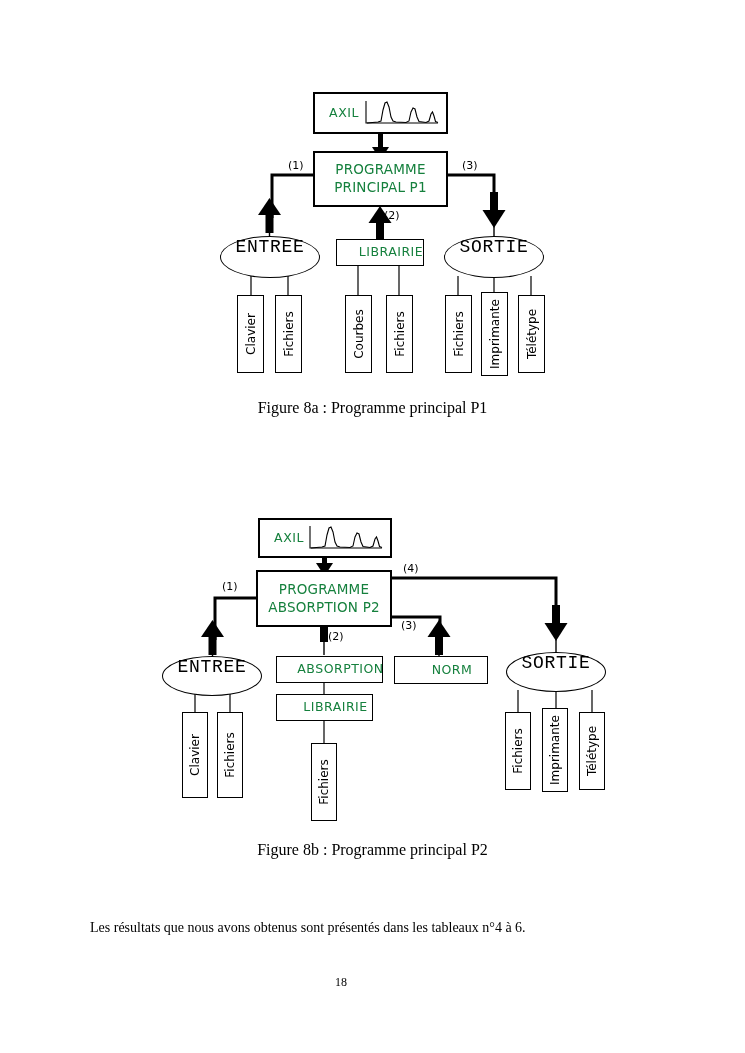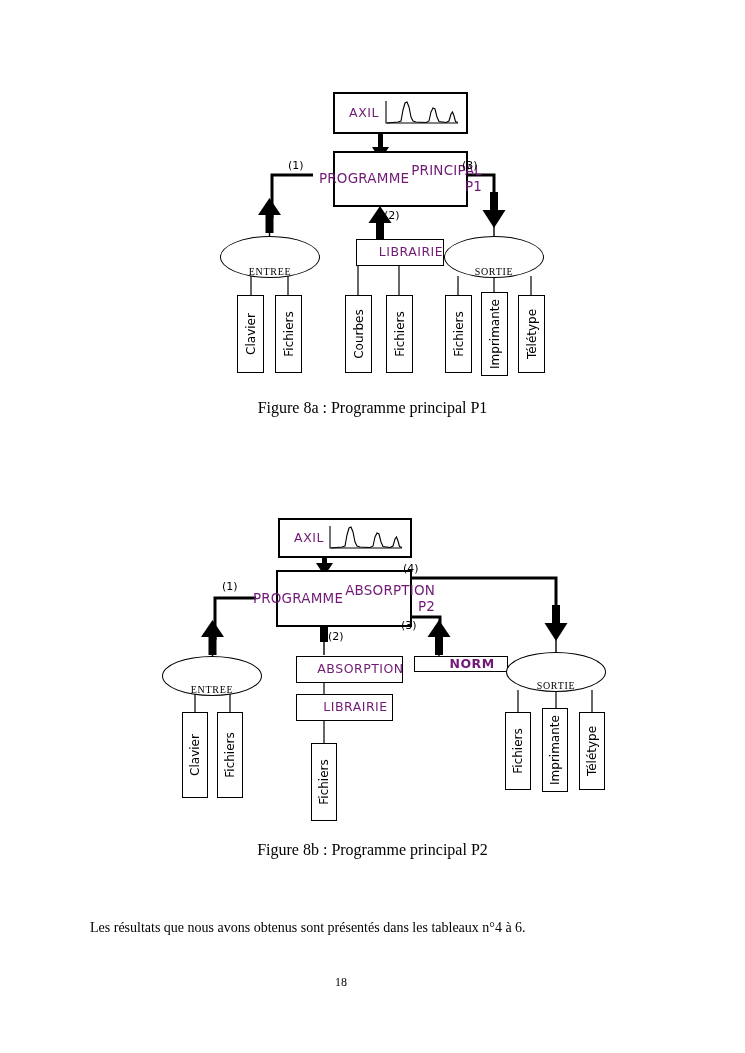--- a/index.html
+++ b/index.html
@@ -36,24 +36,23 @@
 
   
   .node {
     position: absolute;
     box-sizing: border-box;
     background: #ffffff;
     font-family: "DejaVu Sans", sans-serif;
     display: flex;
     align-items: center;
     justify-content: center;
-    text-align: right;
+    text-align: left;
     line-height: 1.15;
-    color: #701a75;
-    margin-left: 20px;
+    color: #15803d;
   }
   .node.thin   { border: 1px solid #000; }
   .node.thick  { border: 2.5px solid #000; }
 
   .axil-box {
     justify-content: flex-start;
     padding-left: 14px;
     font-size: 12.5px;
     letter-spacing: .6px;
   }
@@ -61,35 +60,35 @@
   .axil-plot {
     position: absolute;
     right: 6px;
     top: 50%;
     transform: translateY(-50%);
   }
 
   .prog-box {
     font-size: 13.5px;
     letter-spacing: .2px;
-    flex-direction: row;
+    flex-direction: column;
     gap: 2px;
   }
 
   .ellipse {
     position: absolute;
     box-sizing: border-box;
     border: 1.2px solid #000;
     border-radius: 50%;
     background: #ffffff;
     display: flex;
-    align-items: flex-end;
+    align-items: flex-start;
     justify-content: center;
-    font-family: Liberation Serif, serif;
-    font-size: 10px;
+    font-family: Liberation Mono, monospace;
+    font-size: 18px;
     letter-spacing: .7px;
   }
 
   .flat-box {
     font-size: 12.5px;
     letter-spacing: .5px;
     padding-left: 22px;
   }
 
   
@@ -307,21 +306,21 @@
     </div>
 
     <div class="node thin flat-box" style="left:276px; top:156px; width:107px; height:27px;">
       <span>ABSORPTION</span>
     </div>
 
     <div class="node thin flat-box" style="left:276px; top:194px; width:97px; height:27px;">
       <span>LIBRAIRIE</span>
     </div>
 
-    <div class="node thin flat-box" style="left:394px; top:156px; width:94px; height:16px;font-weight:bold;">
+    <div class="node thin flat-box" style="left:394px; top:156px; width:94px; height:28px;">
       <span>NORM</span>
     </div>
 
     <div class="ellipse" style="left:506px; top:152px; width:100px; height:40px;">
       <span>SORTIE</span>
     </div>
 
     <div class="vbox" style="left:182px; top:212px; width:26px; height:86px;">
       <span class="vtext">Clavier</span>
     </div>

